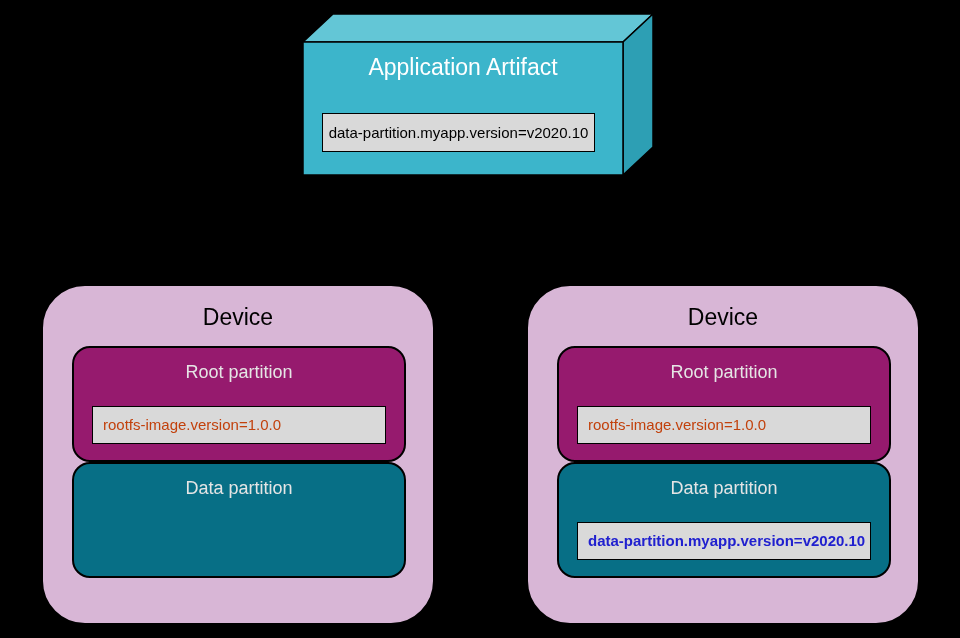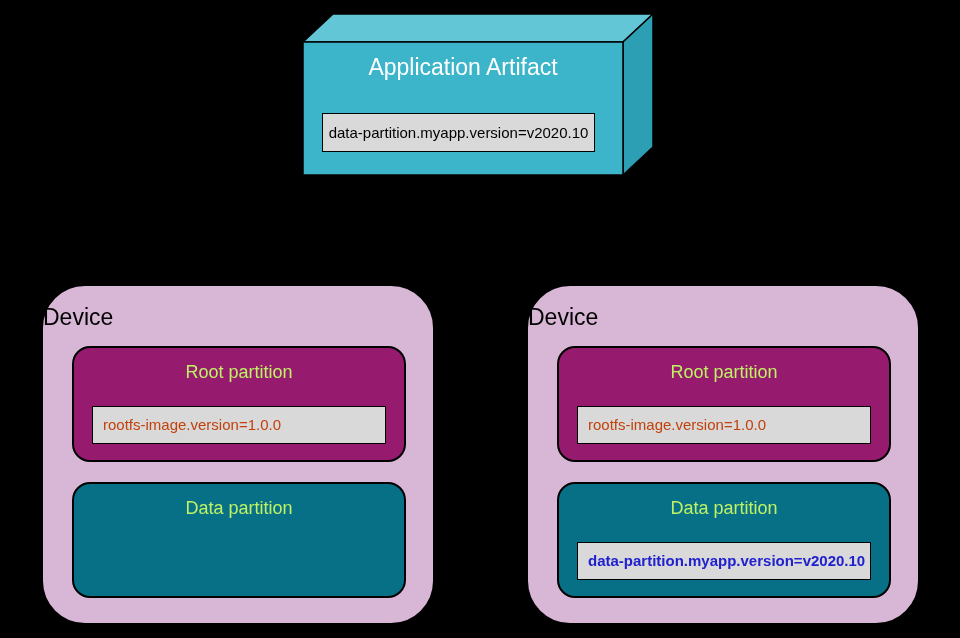--- a/index.html
+++ b/index.html
@@ -26,32 +26,32 @@
   }
 
   
   .device {
     position: absolute; top: 284px; width: 394px; height: 341px;
     background: #d8b6d6; border: 2px solid #000000; border-radius: 44px;
   }
   .device.left  { left: 41px; }
   .device.right { left: 526px; }
   .device-title {
-    margin-top: 18px; text-align: left;
+    margin-top: 18px; text-align: center;
     font-size: 23px; line-height: 27px; color: #000000;
   }
   .partition {
     margin-left: 29px; margin-right: 27px;
     border: 2px solid #000000; border-radius: 18px; height: 116px;
   }
   .partition.root { background: #961a6e; margin-top: 15px; }
-  .partition.data { background: #076f86; margin-top: 20px; }
+  .partition.data { background: #076f86; }
   .partition-title {
     margin-top: 14px; text-align: center;
-    color: #bef264; font-size: 18px; line-height: 21px;
+    color: #e5e5e5; font-size: 18px; line-height: 21px;
   }
   .version-label {
     margin: 23px 18px 0 18px; height: 38px;
     background: #d9d9d9; border: 1px solid #000000;
     font-size: 15px; line-height: 36px; padding-left: 10px;
     color: #c2410c; white-space: nowrap; overflow: hidden;
   }
   .version-label.highlight { color: #2020cf; font-weight: bold; }
 </style>
 </head>

